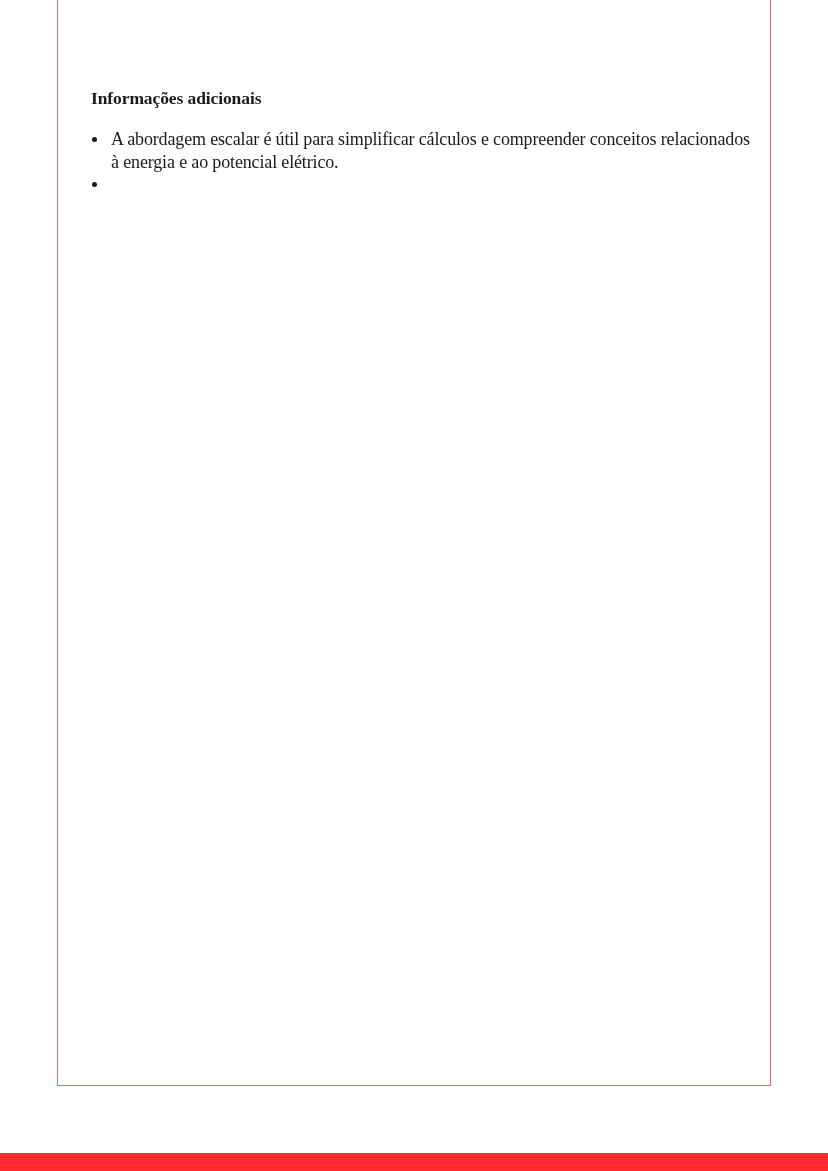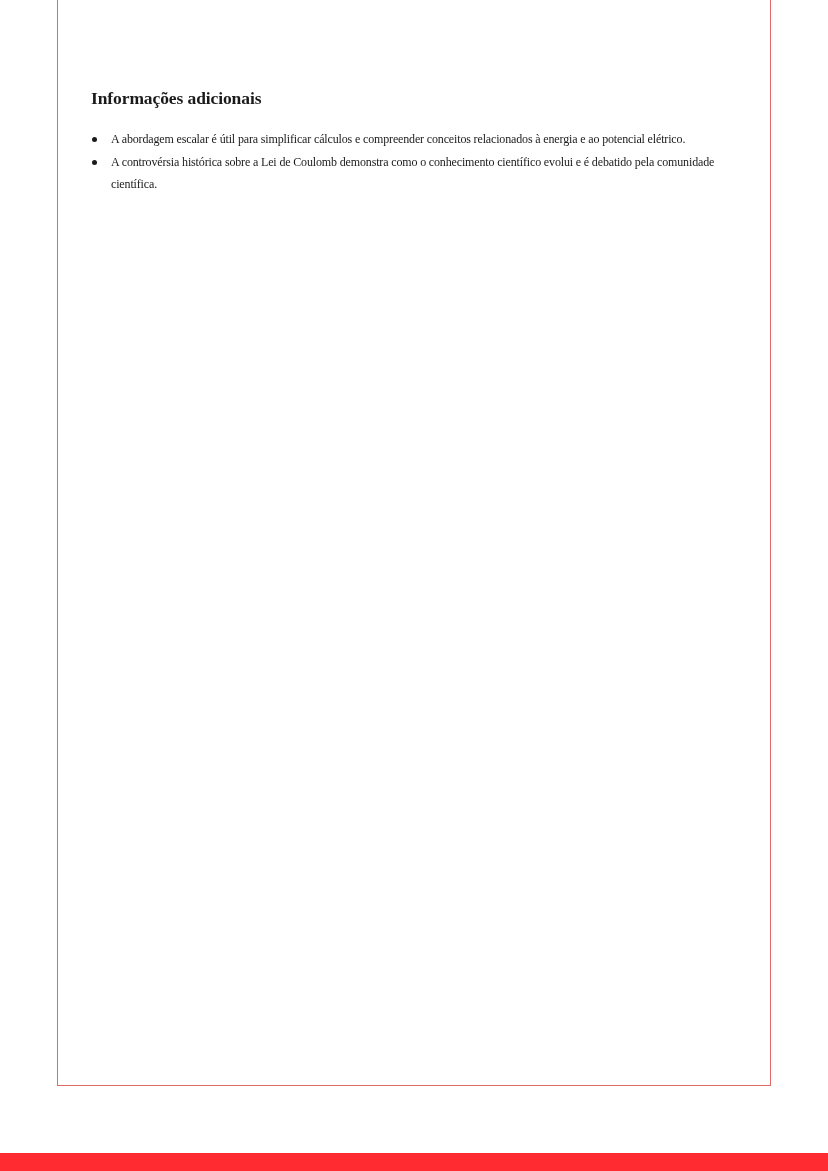--- a/index.html
+++ b/index.html
@@ -39,21 +39,21 @@
       left: 83px;
       top: 128px;
       width: 670px;
       margin: 0;
       padding: 0;
       list-style: none;
     }
     .bullet-item {
       position: relative;
       padding-left: 28px;
-      font-size: 12px;
+      font-size: 18px;
       line-height: 22.5px;
       letter-spacing: -0.15px;
     }
     .bullet-dot {
       position: absolute;
       left: 9px;
       top: 9px;
       width: 5px;
       height: 5px;
       border-radius: 50%;
@@ -75,17 +75,16 @@
 
 <h3 class="section-title">Informações adicionais</h3>
 
 <ul class="bullet-list">
   <li class="bullet-item">
     <span class="bullet-dot"></span>
     <span>A abordagem escalar é útil para simplificar cálculos e compreender conceitos relacionados à energia e ao potencial elétrico.</span>
   </li>
   <li class="bullet-item">
     <span class="bullet-dot"></span>
-    <span>A controvérsia histórica sobre a Lei de Coulomb demonstra como o conhecimento científico evolui e é debatido pela comunidade científica.</span>
   </li>
 </ul>
 
 <div class="bottom-bar"></div>
 
 </body></html>

